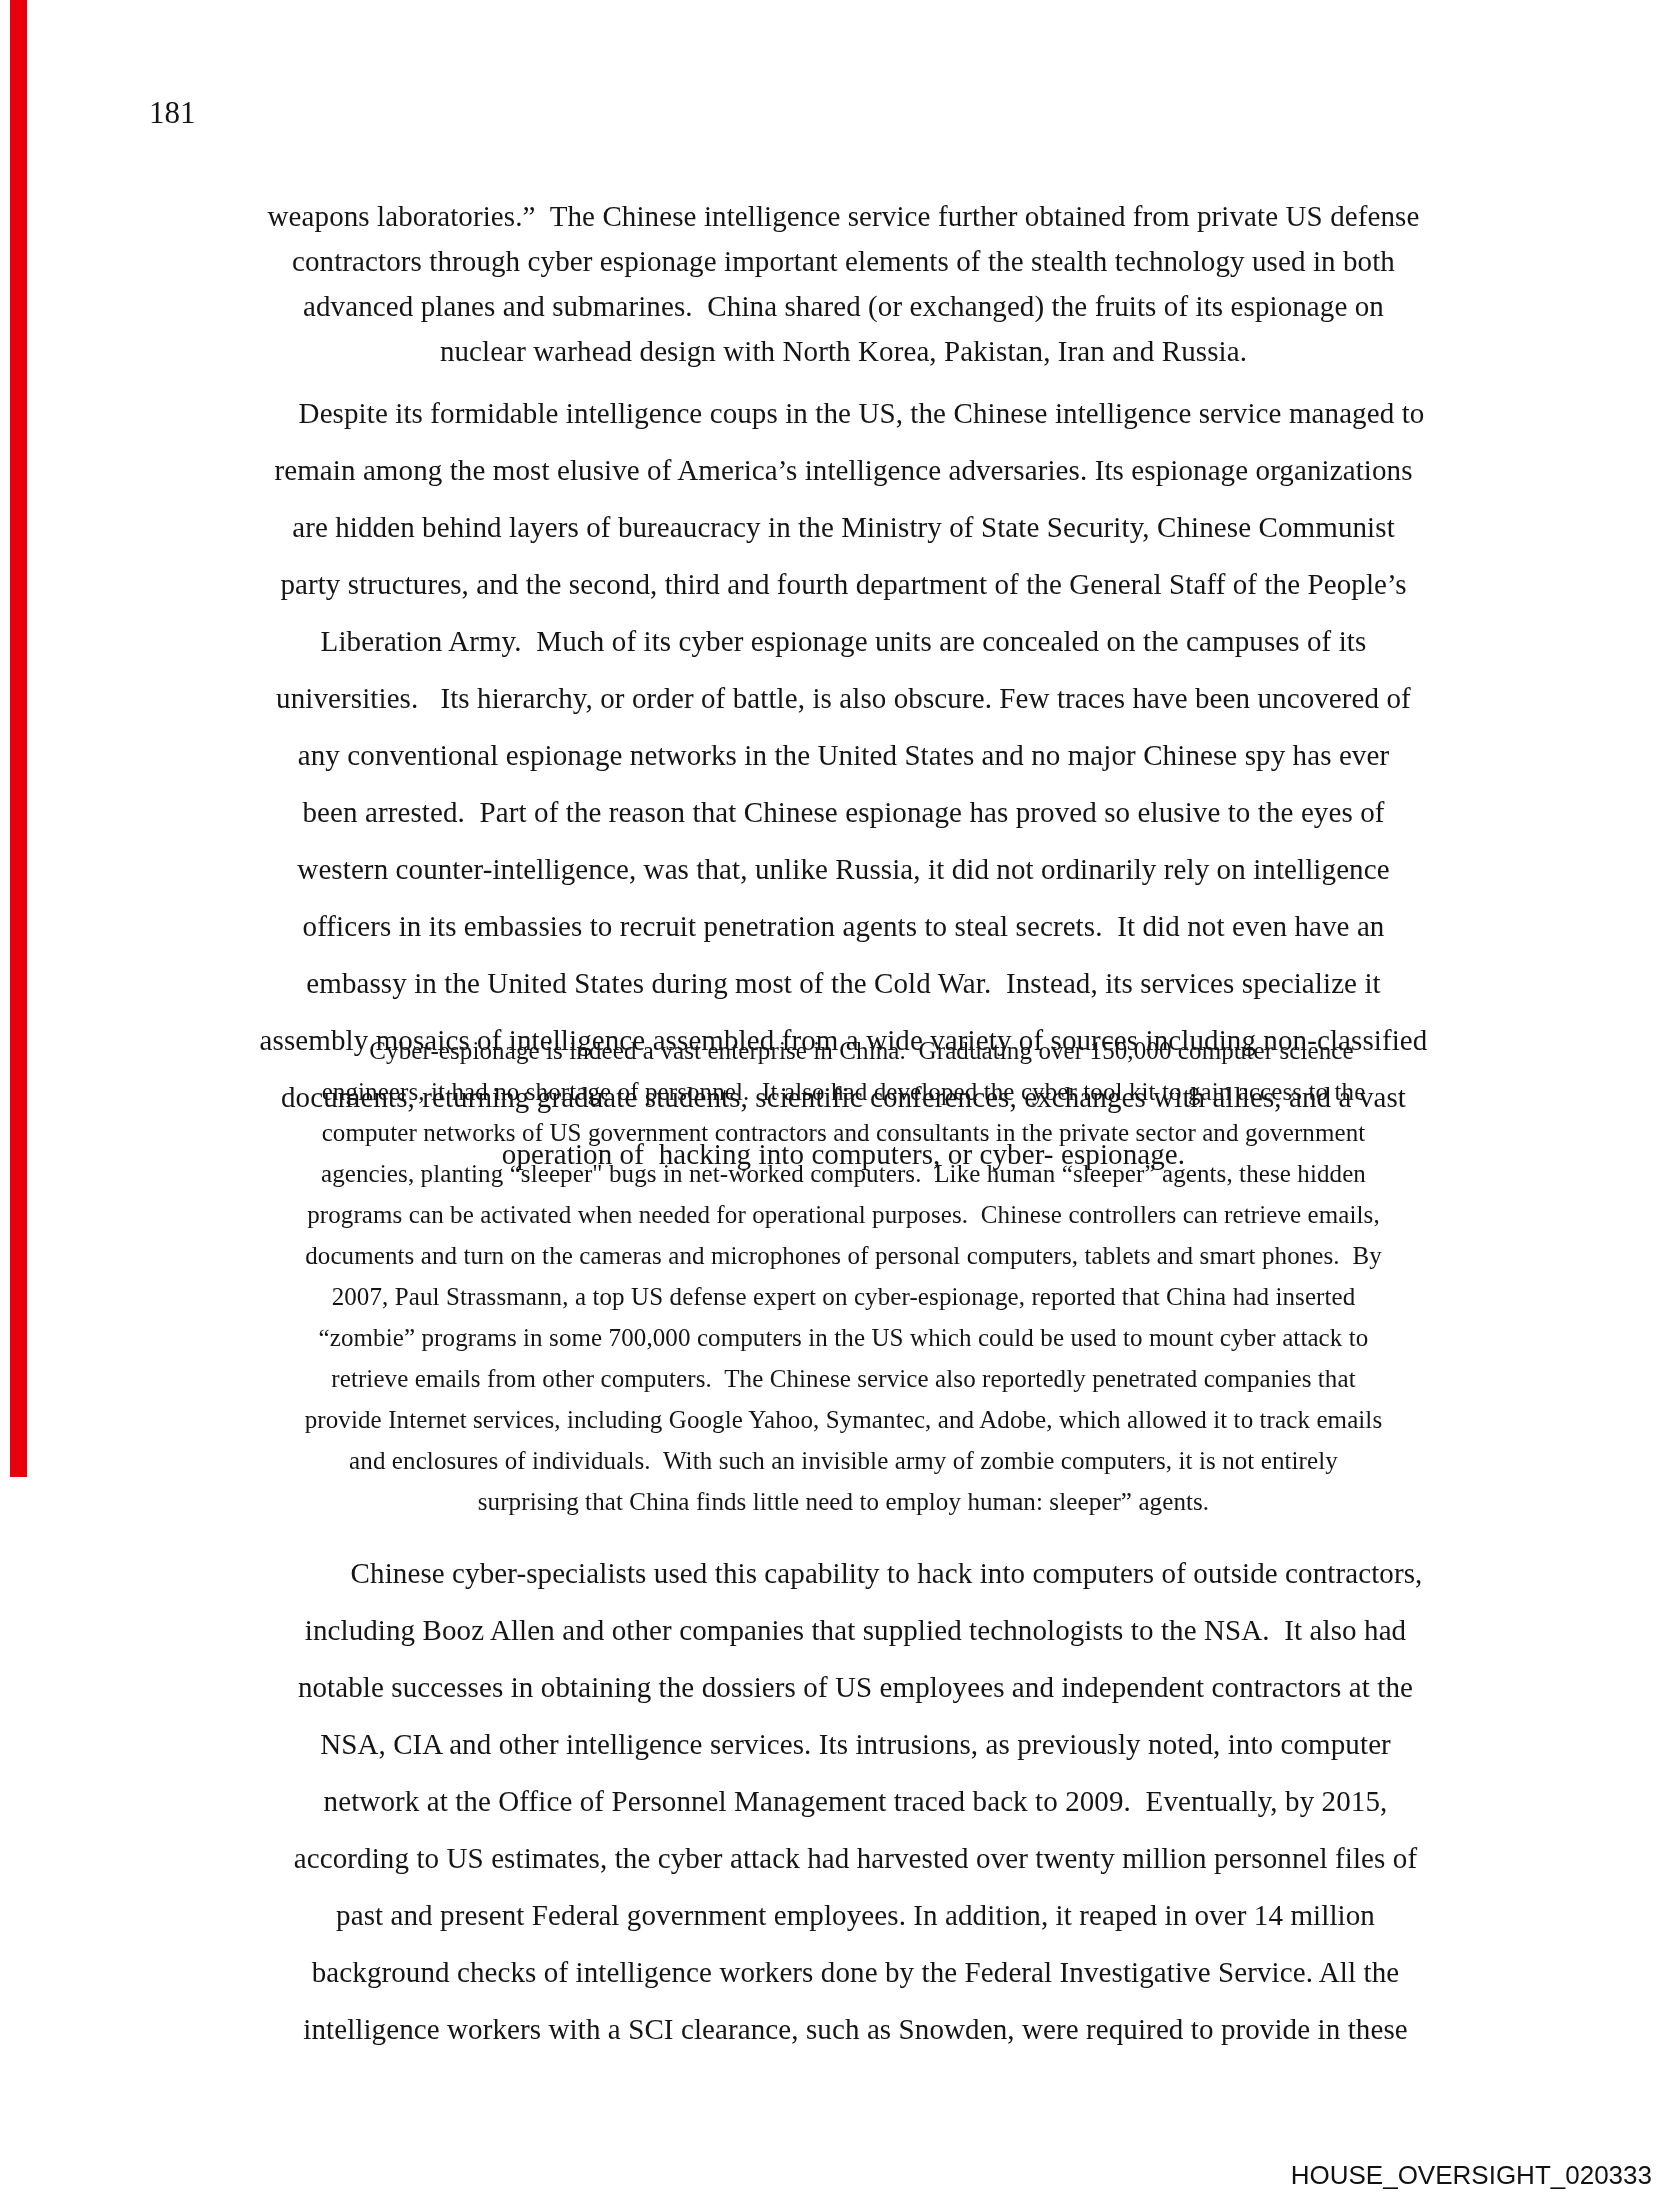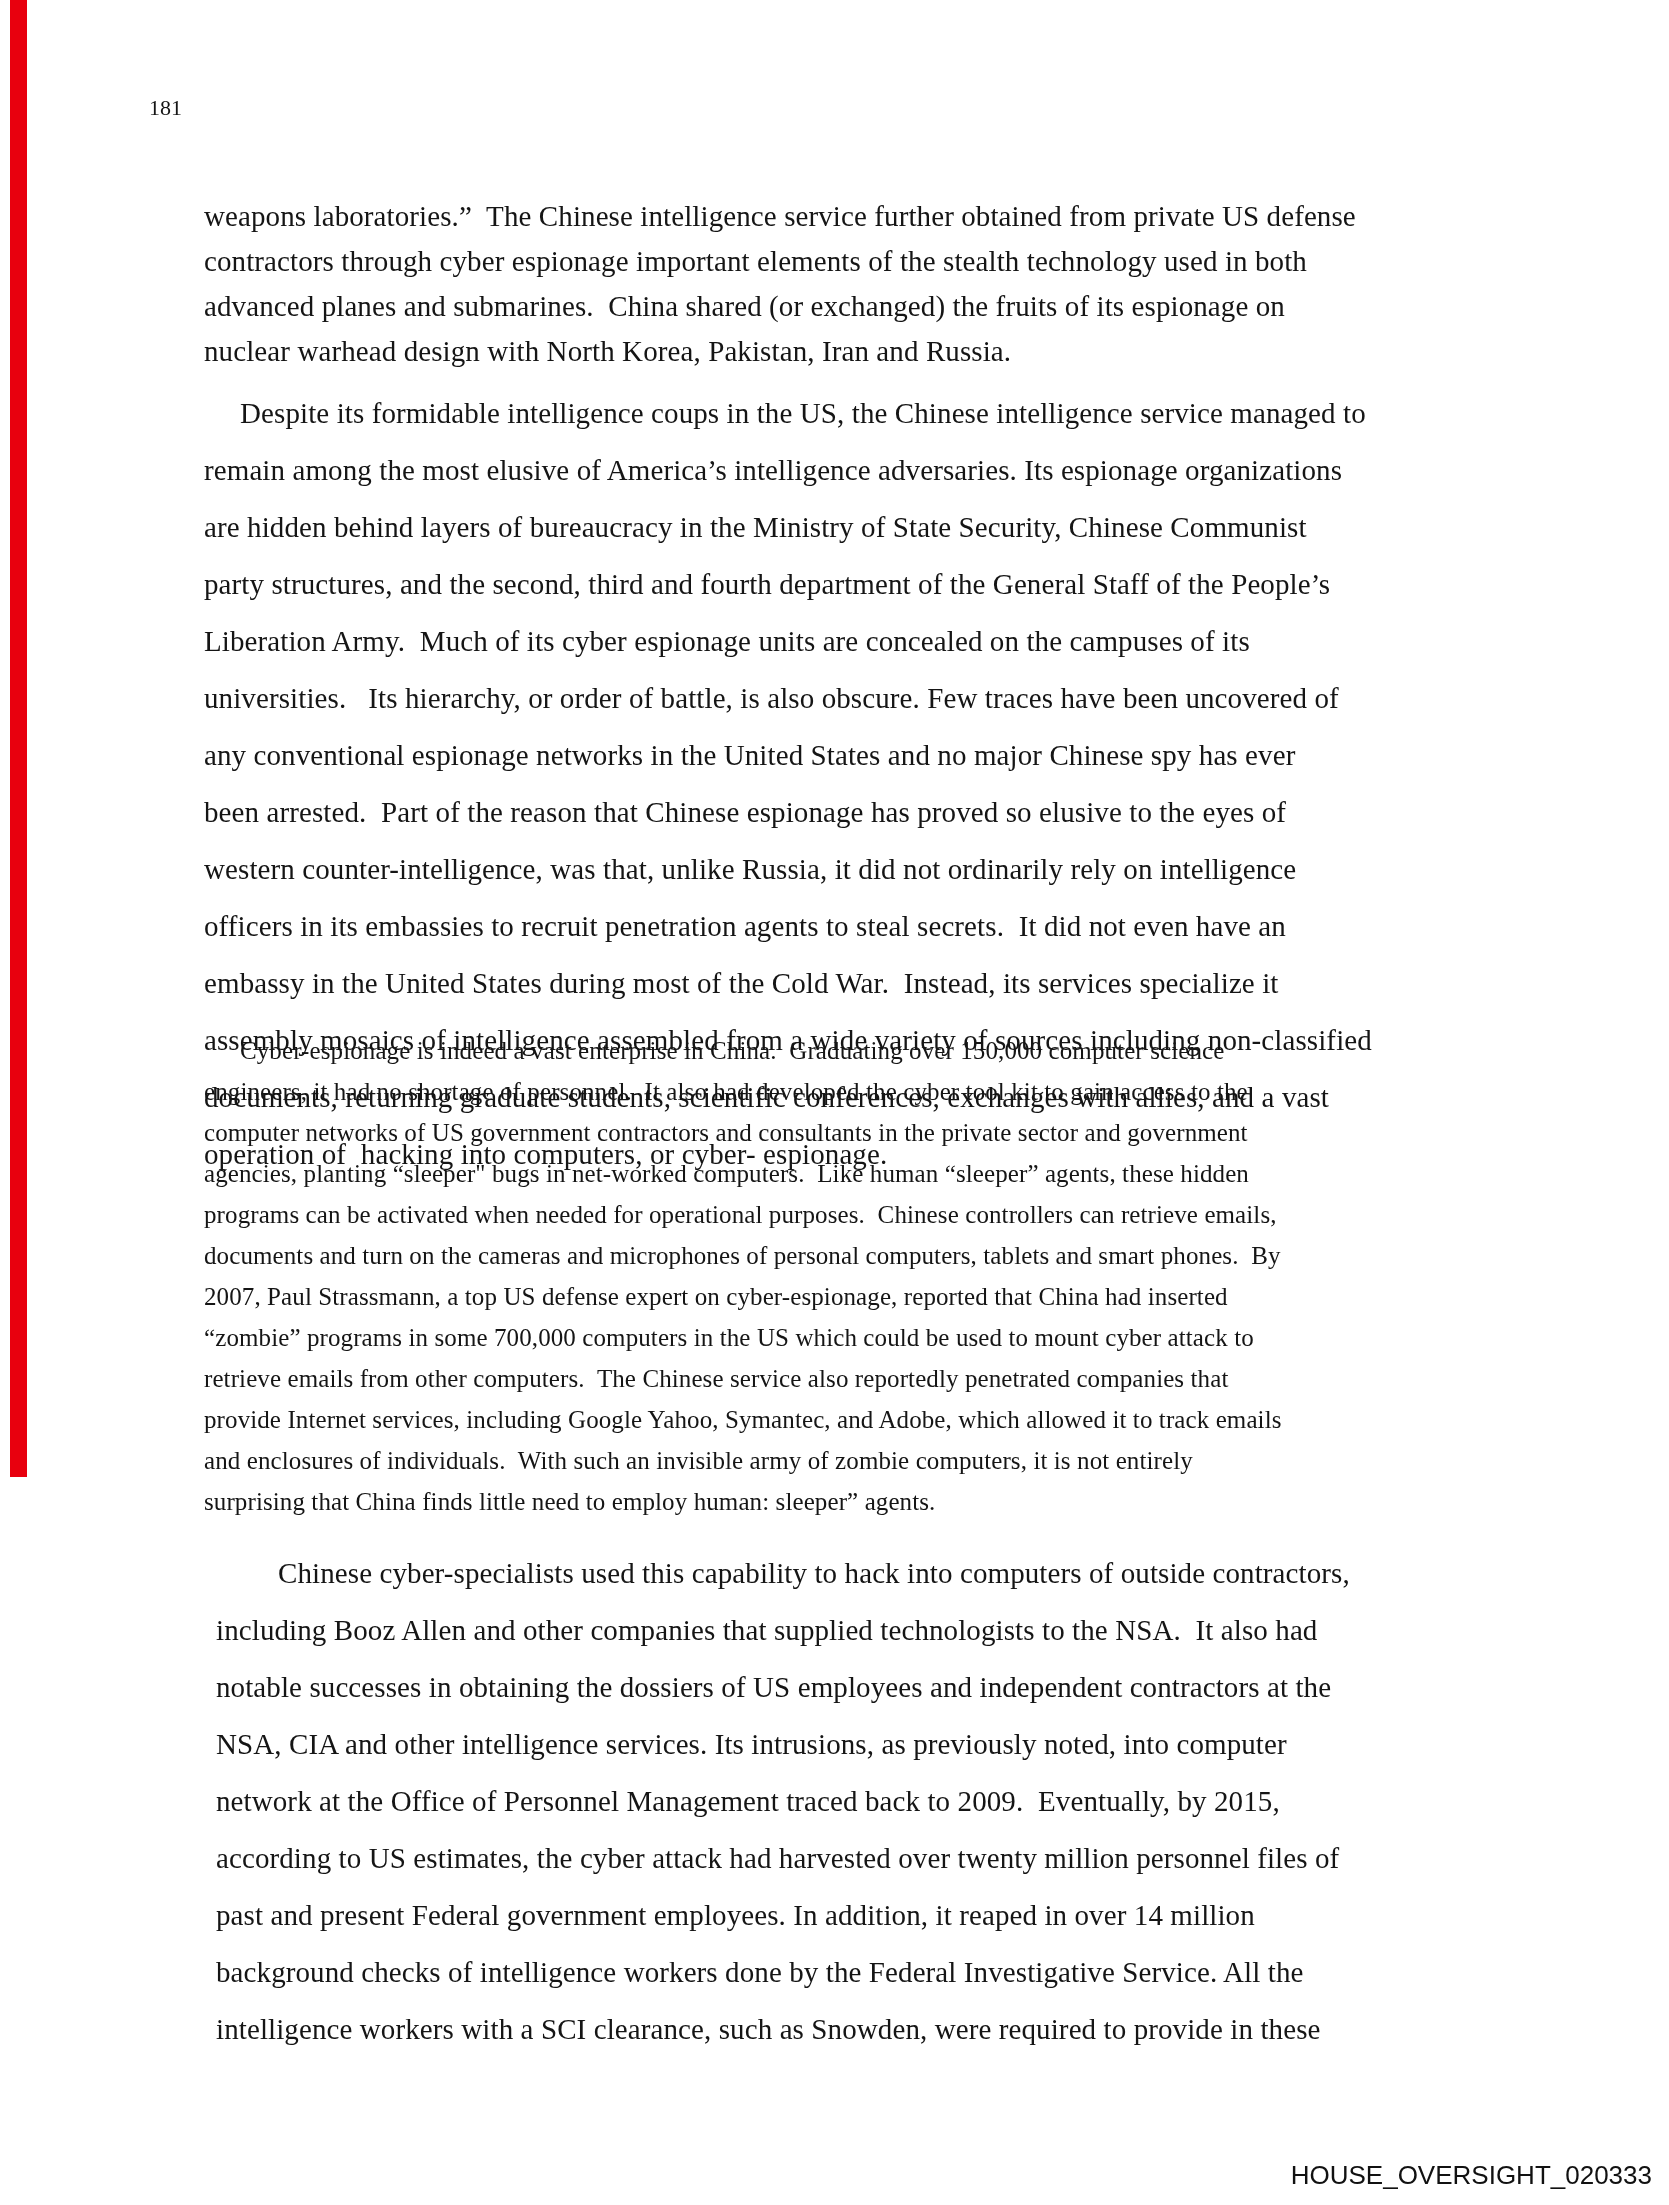--- a/index.html
+++ b/index.html
@@ -20,30 +20,31 @@
     position: absolute;
     left: 9.8px;
     top: 0;
     width: 17.7px;
     height: 1477px;
   }
   .page-number {
     position: absolute;
     left: 149px;
     top: 97px;
-    font-size: 22px;
+    font-size: 31px;
     line-height: 1;
     white-space: pre;
   }
   .para {
     position: absolute;
-    left: 204px;
+    left: 189px;
     width: 1309px;
     white-space: pre;           
     letter-spacing: 0.1px;
+    text-align: center;
   }
   .para.body-size {
     font-size: 29px;
     line-height: 57px;
   }
   .para.p1 {
     top: 194px;
     line-height: 45px;
   }
   .para.p2 {

